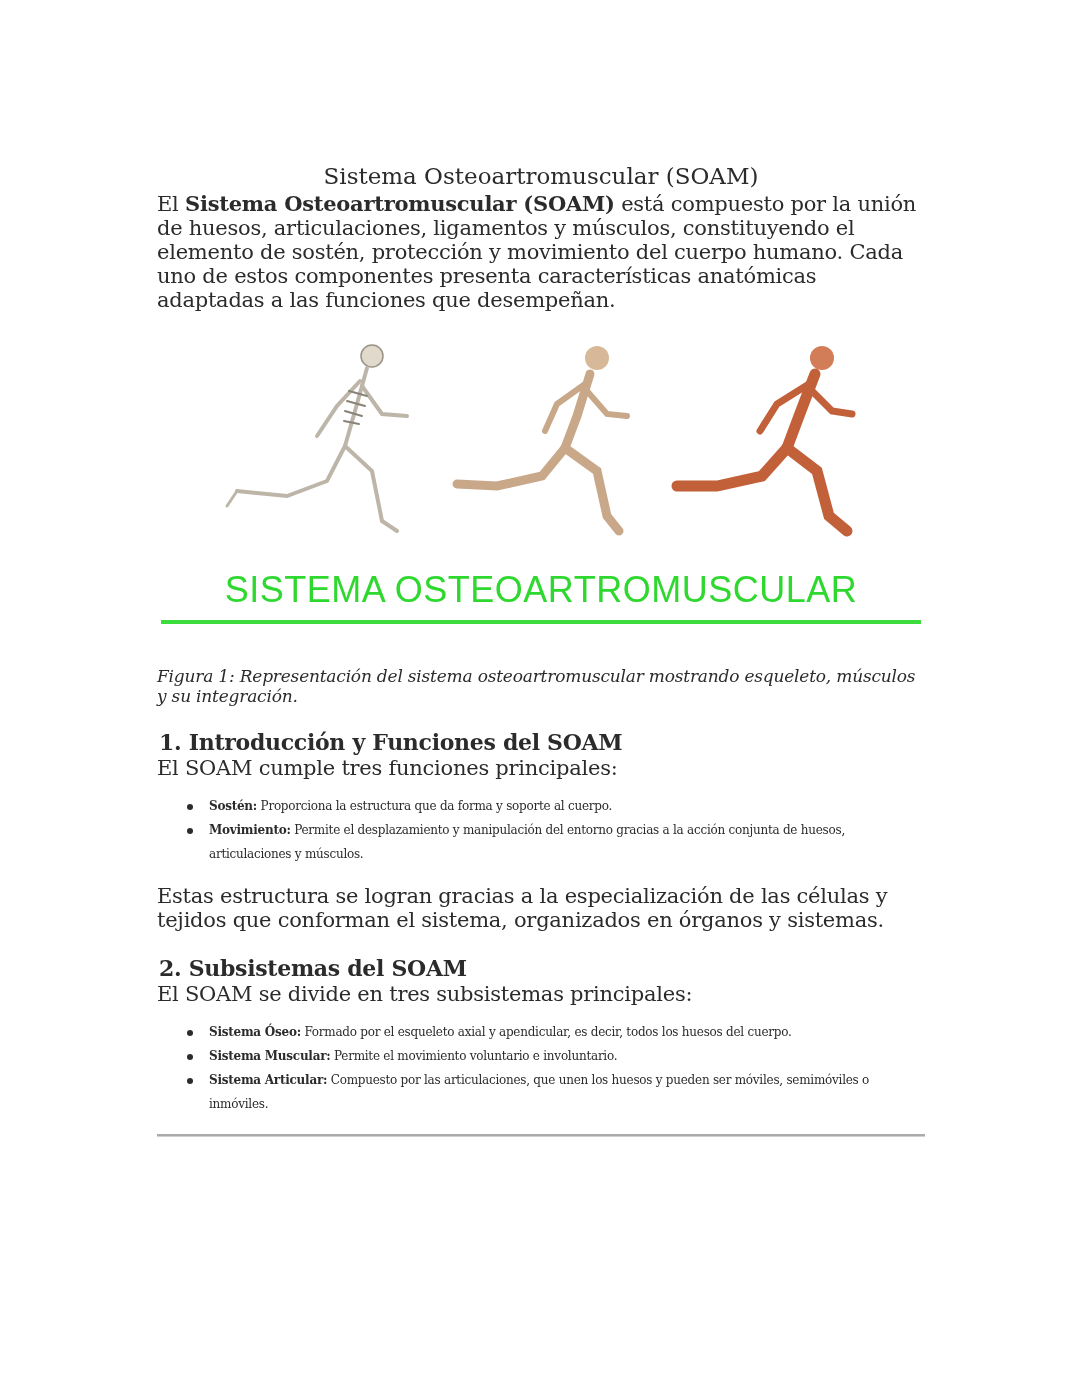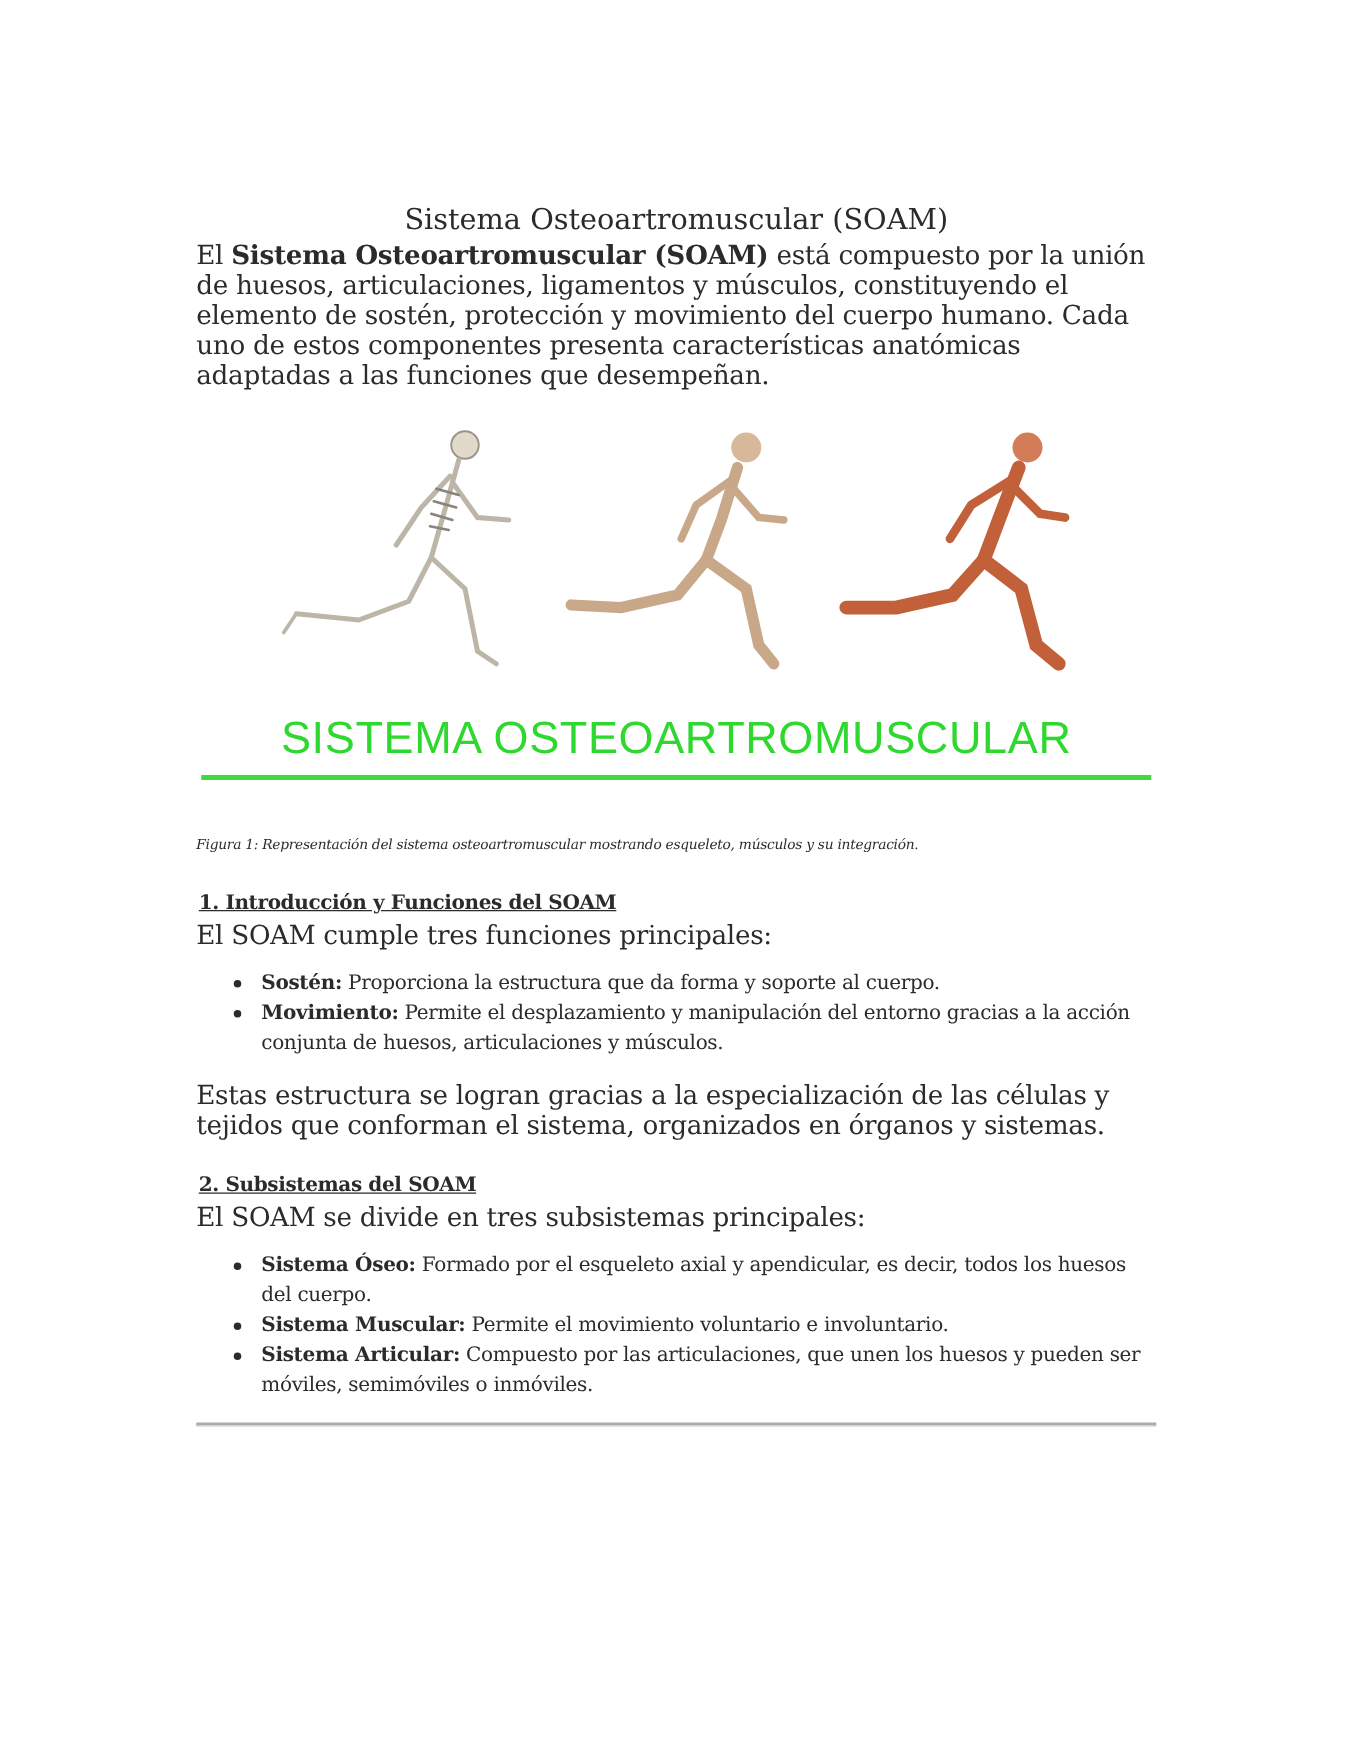--- a/index.html
+++ b/index.html
@@ -22,30 +22,29 @@
       position: absolute; left: 4px; top: 228px; width: 760px;
       font-family: "Liberation Sans", sans-serif; font-size: 36px;
       color: #2fd82f; letter-spacing: 0.5px; white-space: nowrap;
       line-height: 52px; text-align: center;
     }
     .banner-underline {
       position: absolute; left: 4px; top: 284px; width: 760px; height: 4px;
       background: #3ddc3d;
     }
     .caption {
-      font-style: italic; font-size: 11px; line-height: 20px; margin-top: 0px;
+      font-style: italic; font-size: 17px; line-height: 20px; margin-top: 0px;
       letter-spacing: -0.2px;
     }
     h2 {
-      font-size: 16px; font-weight: bold; margin: 22px 0 0 2px; line-height: 28px;
+      font-size: 22px; font-weight: bold; margin: 22px 0 0 2px; line-height: 28px;
       letter-spacing: -0.3px;
-      text-decoration: underline;
     }
     ul { margin: 14px 0 0 0; padding-left: 52px; list-style: none; }
-    li { font-size: 16px; line-height: 24px; position: relative; letter-spacing: -0.25px; }
+    li { font-size: 12px; line-height: 24px; position: relative; letter-spacing: -0.25px; }
     li::before {
       content: ""; position: absolute; left: -22px; top: 10px;
       width: 6px; height: 6px; border-radius: 50%; background: #2b2b2b;
     }
     .after-list { margin-top: 18px; }
     .hr { margin-top: 18px; height: 2px; background: #aaaaaa; border-bottom: 1px solid #d0d0d0; width: 768px; }
     .page-number {
       position: absolute; left: 0; width: 1080px; top: 1398px; text-align: center;
       font-family: "DejaVu Sans", sans-serif; font-size: 11px; color: #333;
     }

